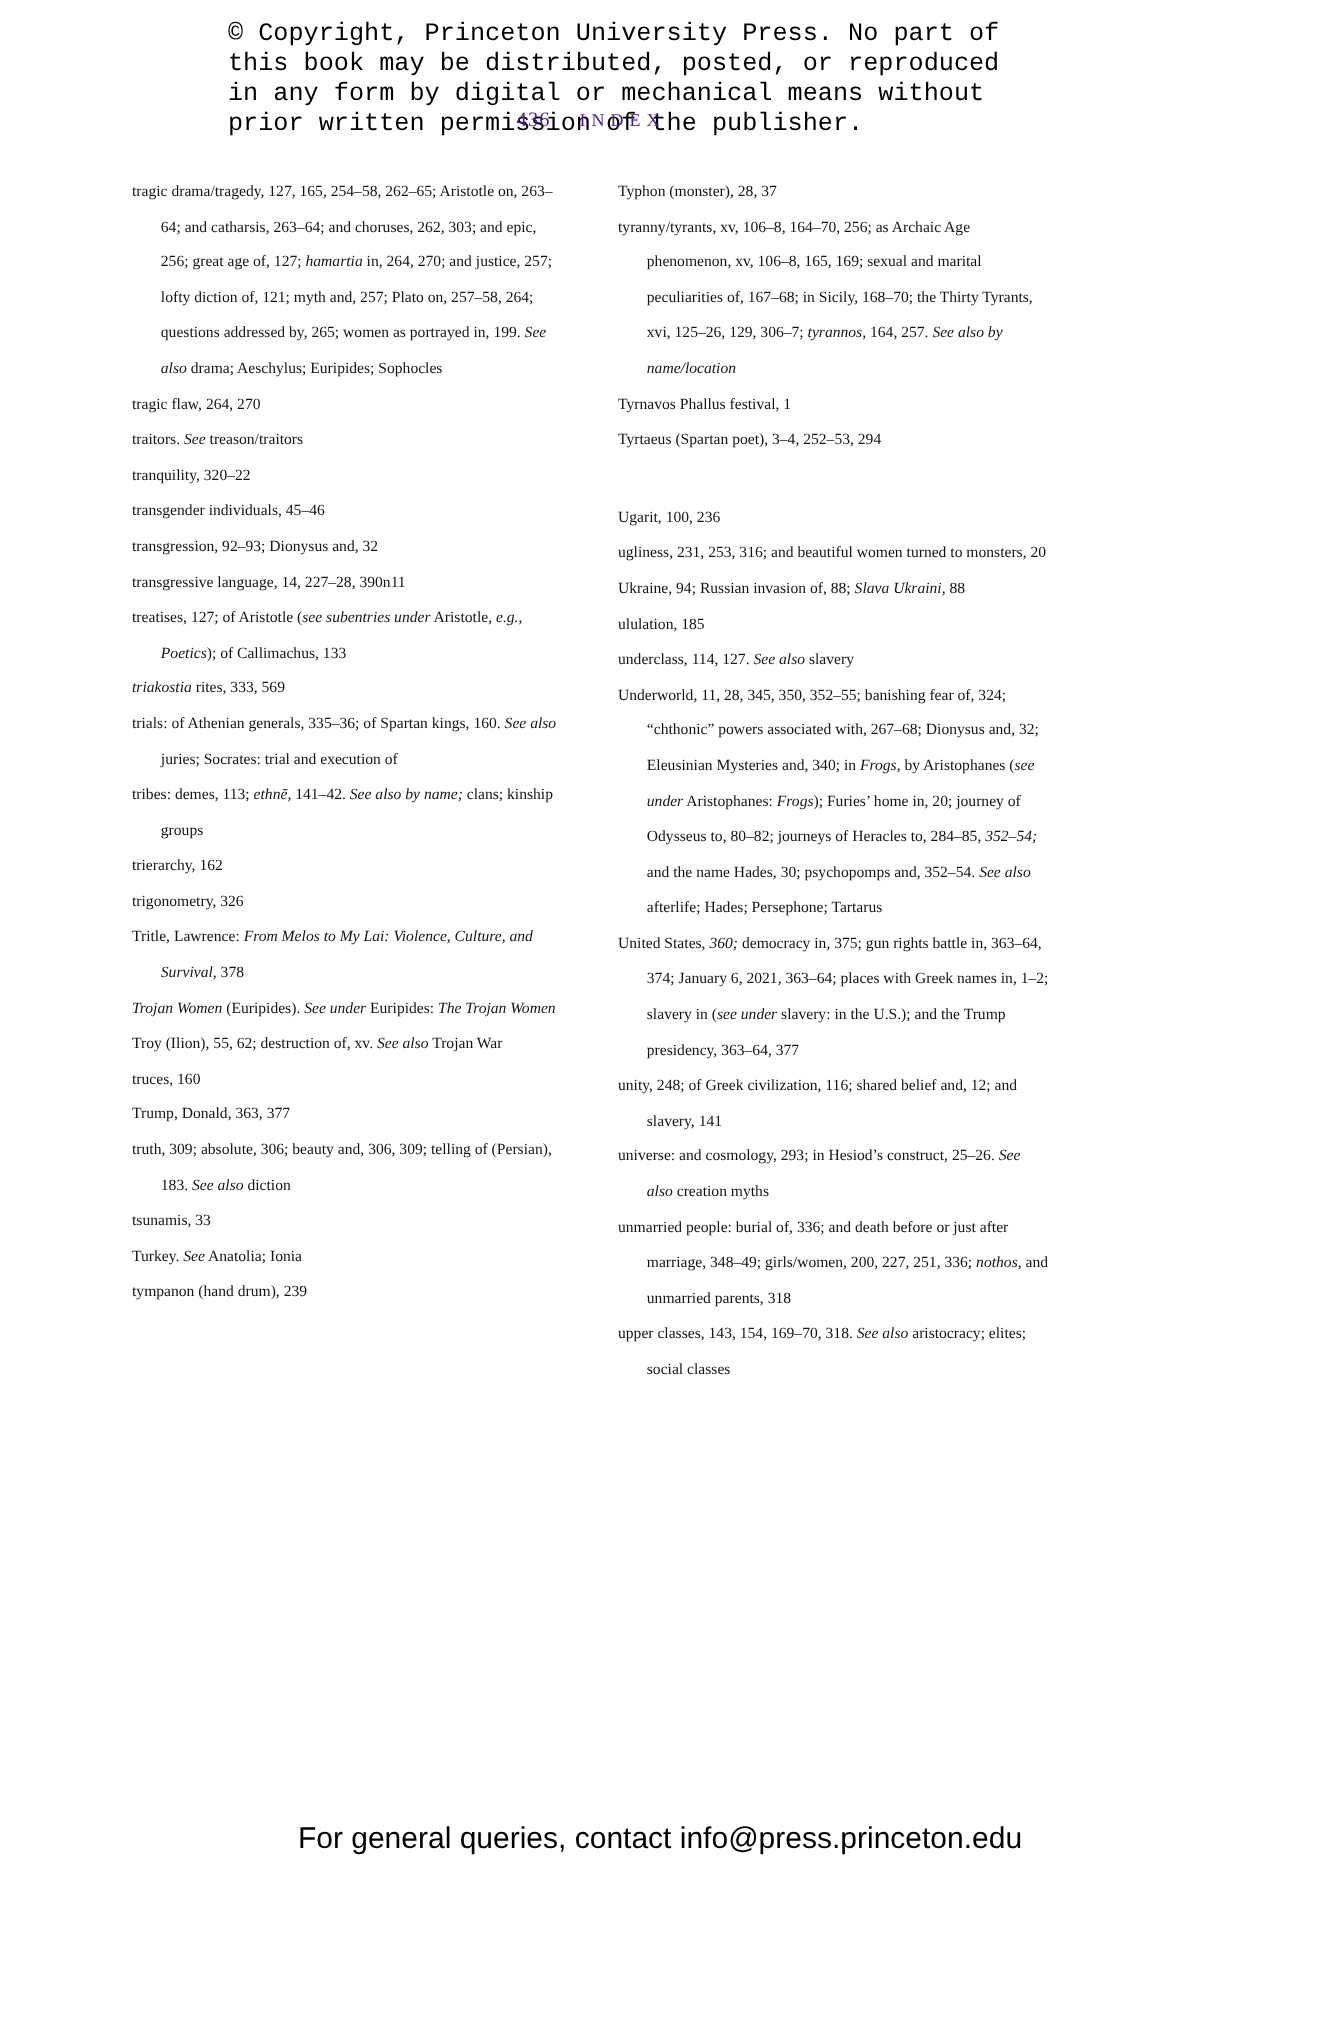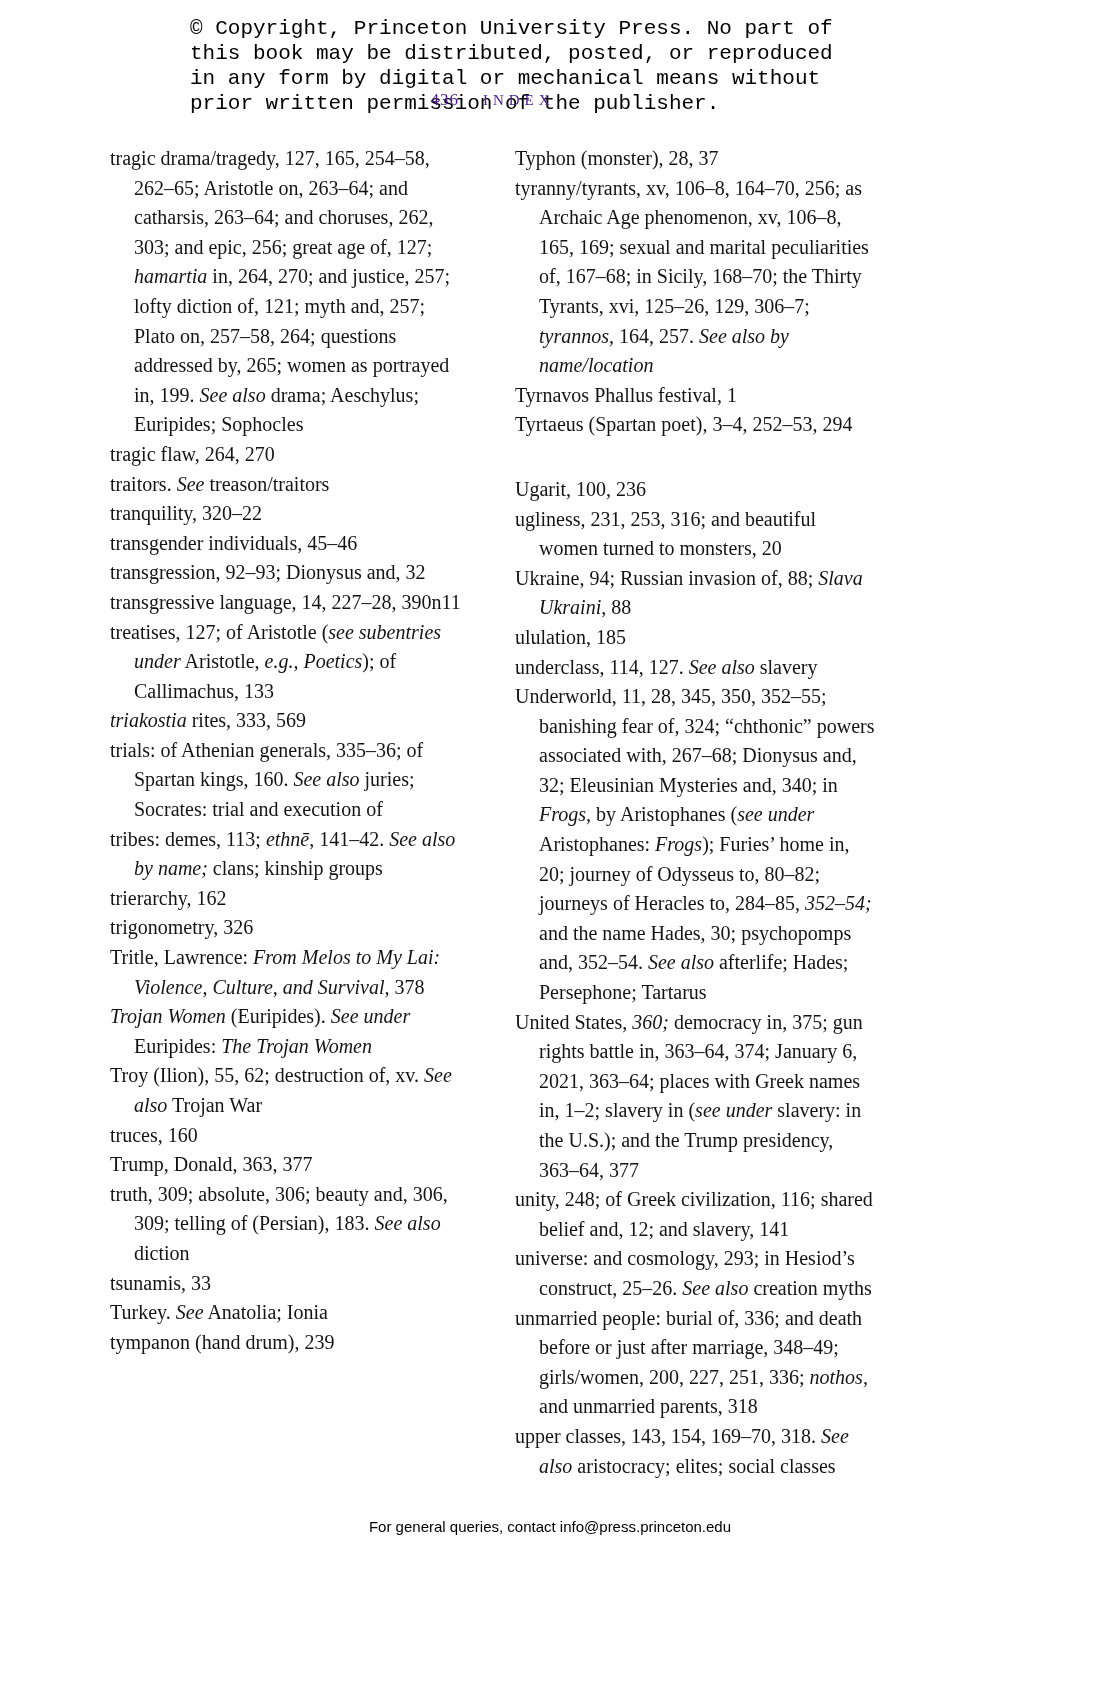--- a/index.html
+++ b/index.html
@@ -35,36 +35,36 @@
   .columns {
     position: absolute;
     top: 144px;
     left: 110px;
     width: 765px;
     display: flex;
     gap: 45px;
   }
   .col { width: 360px; }
   .entry {
-    font-size: 20px;
+    font-size: 13px;
     line-height: 29.6px;
     padding-left: 24px;
     text-indent: -24px;
     color: #141414;
   }
   .entry .it { font-style: italic; }
   .entry.space-before { margin-top: 35px; }
   .footer {
     position: absolute;
     top: 1518px;
     left: 0;
     width: 1100px;
     text-align: center;
     font-family: "Liberation Sans", sans-serif;
-    font-size: 15px;
+    font-size: 25px;
     color: #000;
   }
 </style>
 </head>
 <body>
 
 <div class="notice">© Copyright, Princeton University Press. No part of this book may be distributed, posted, or reproduced in any form by digital or mechanical means without prior written permission of the publisher.</div>
 
 <div class="pagehead">
   <span class="num">436</span><span class="title">INDEX</span>

